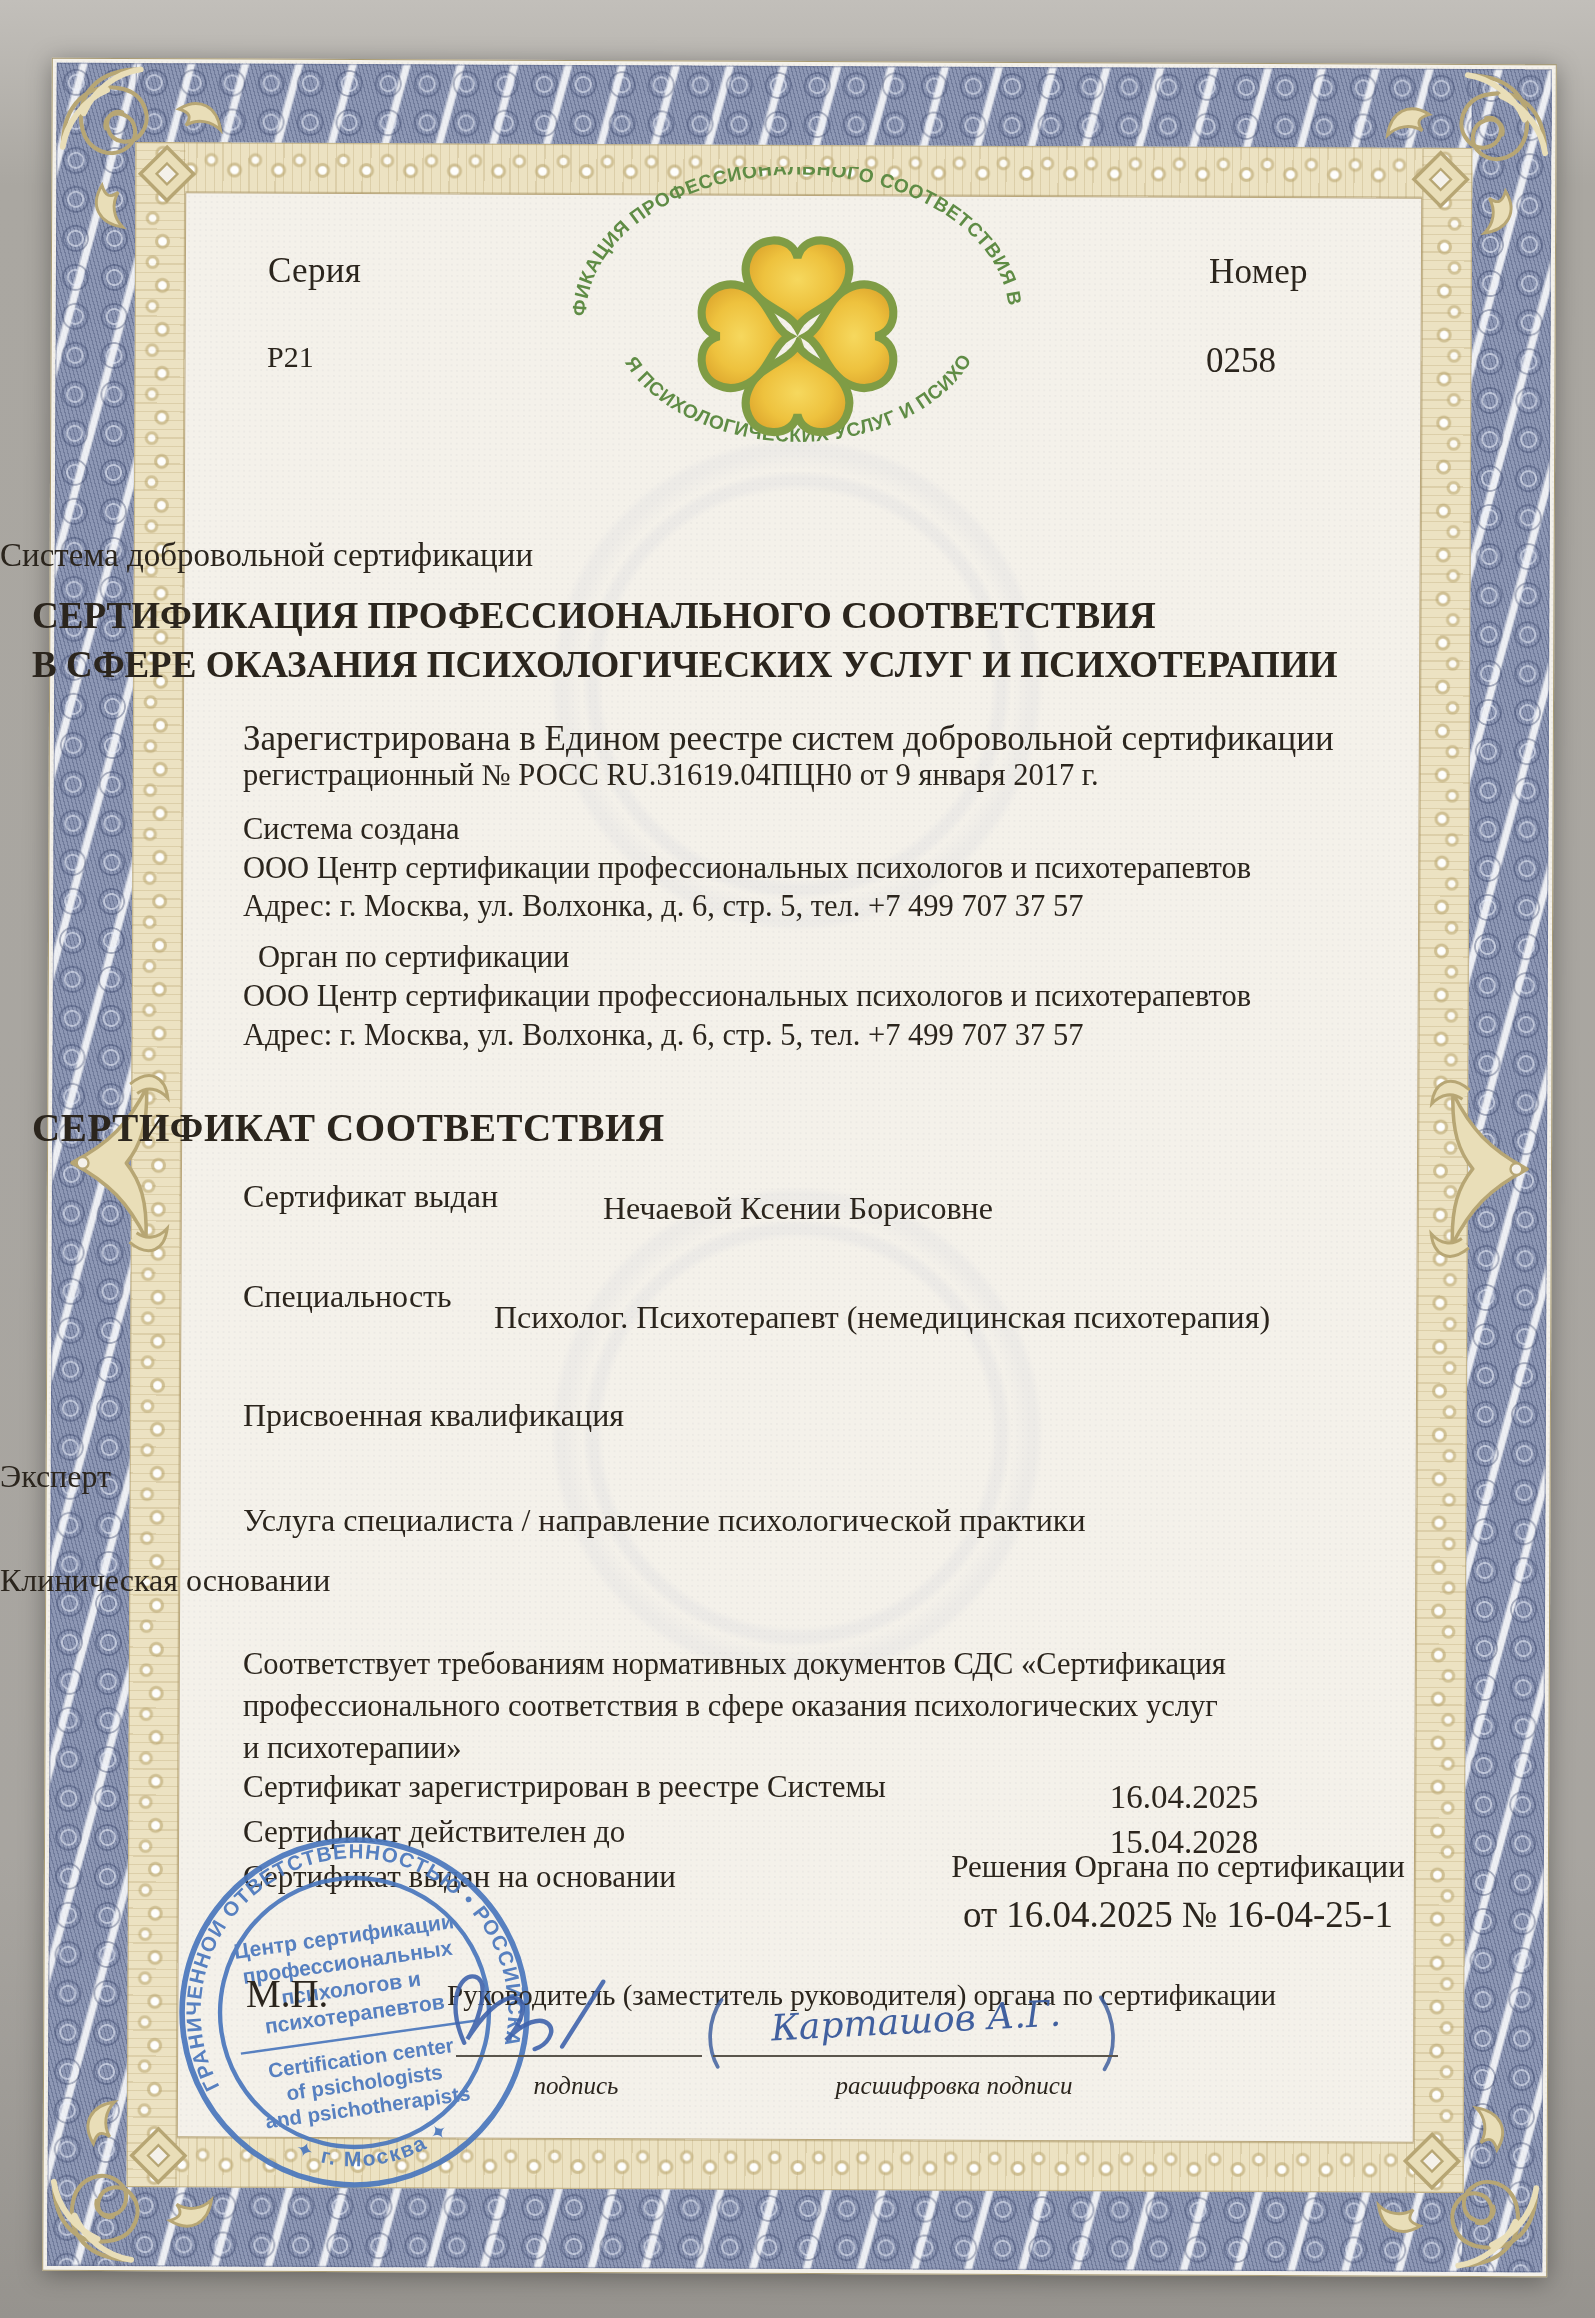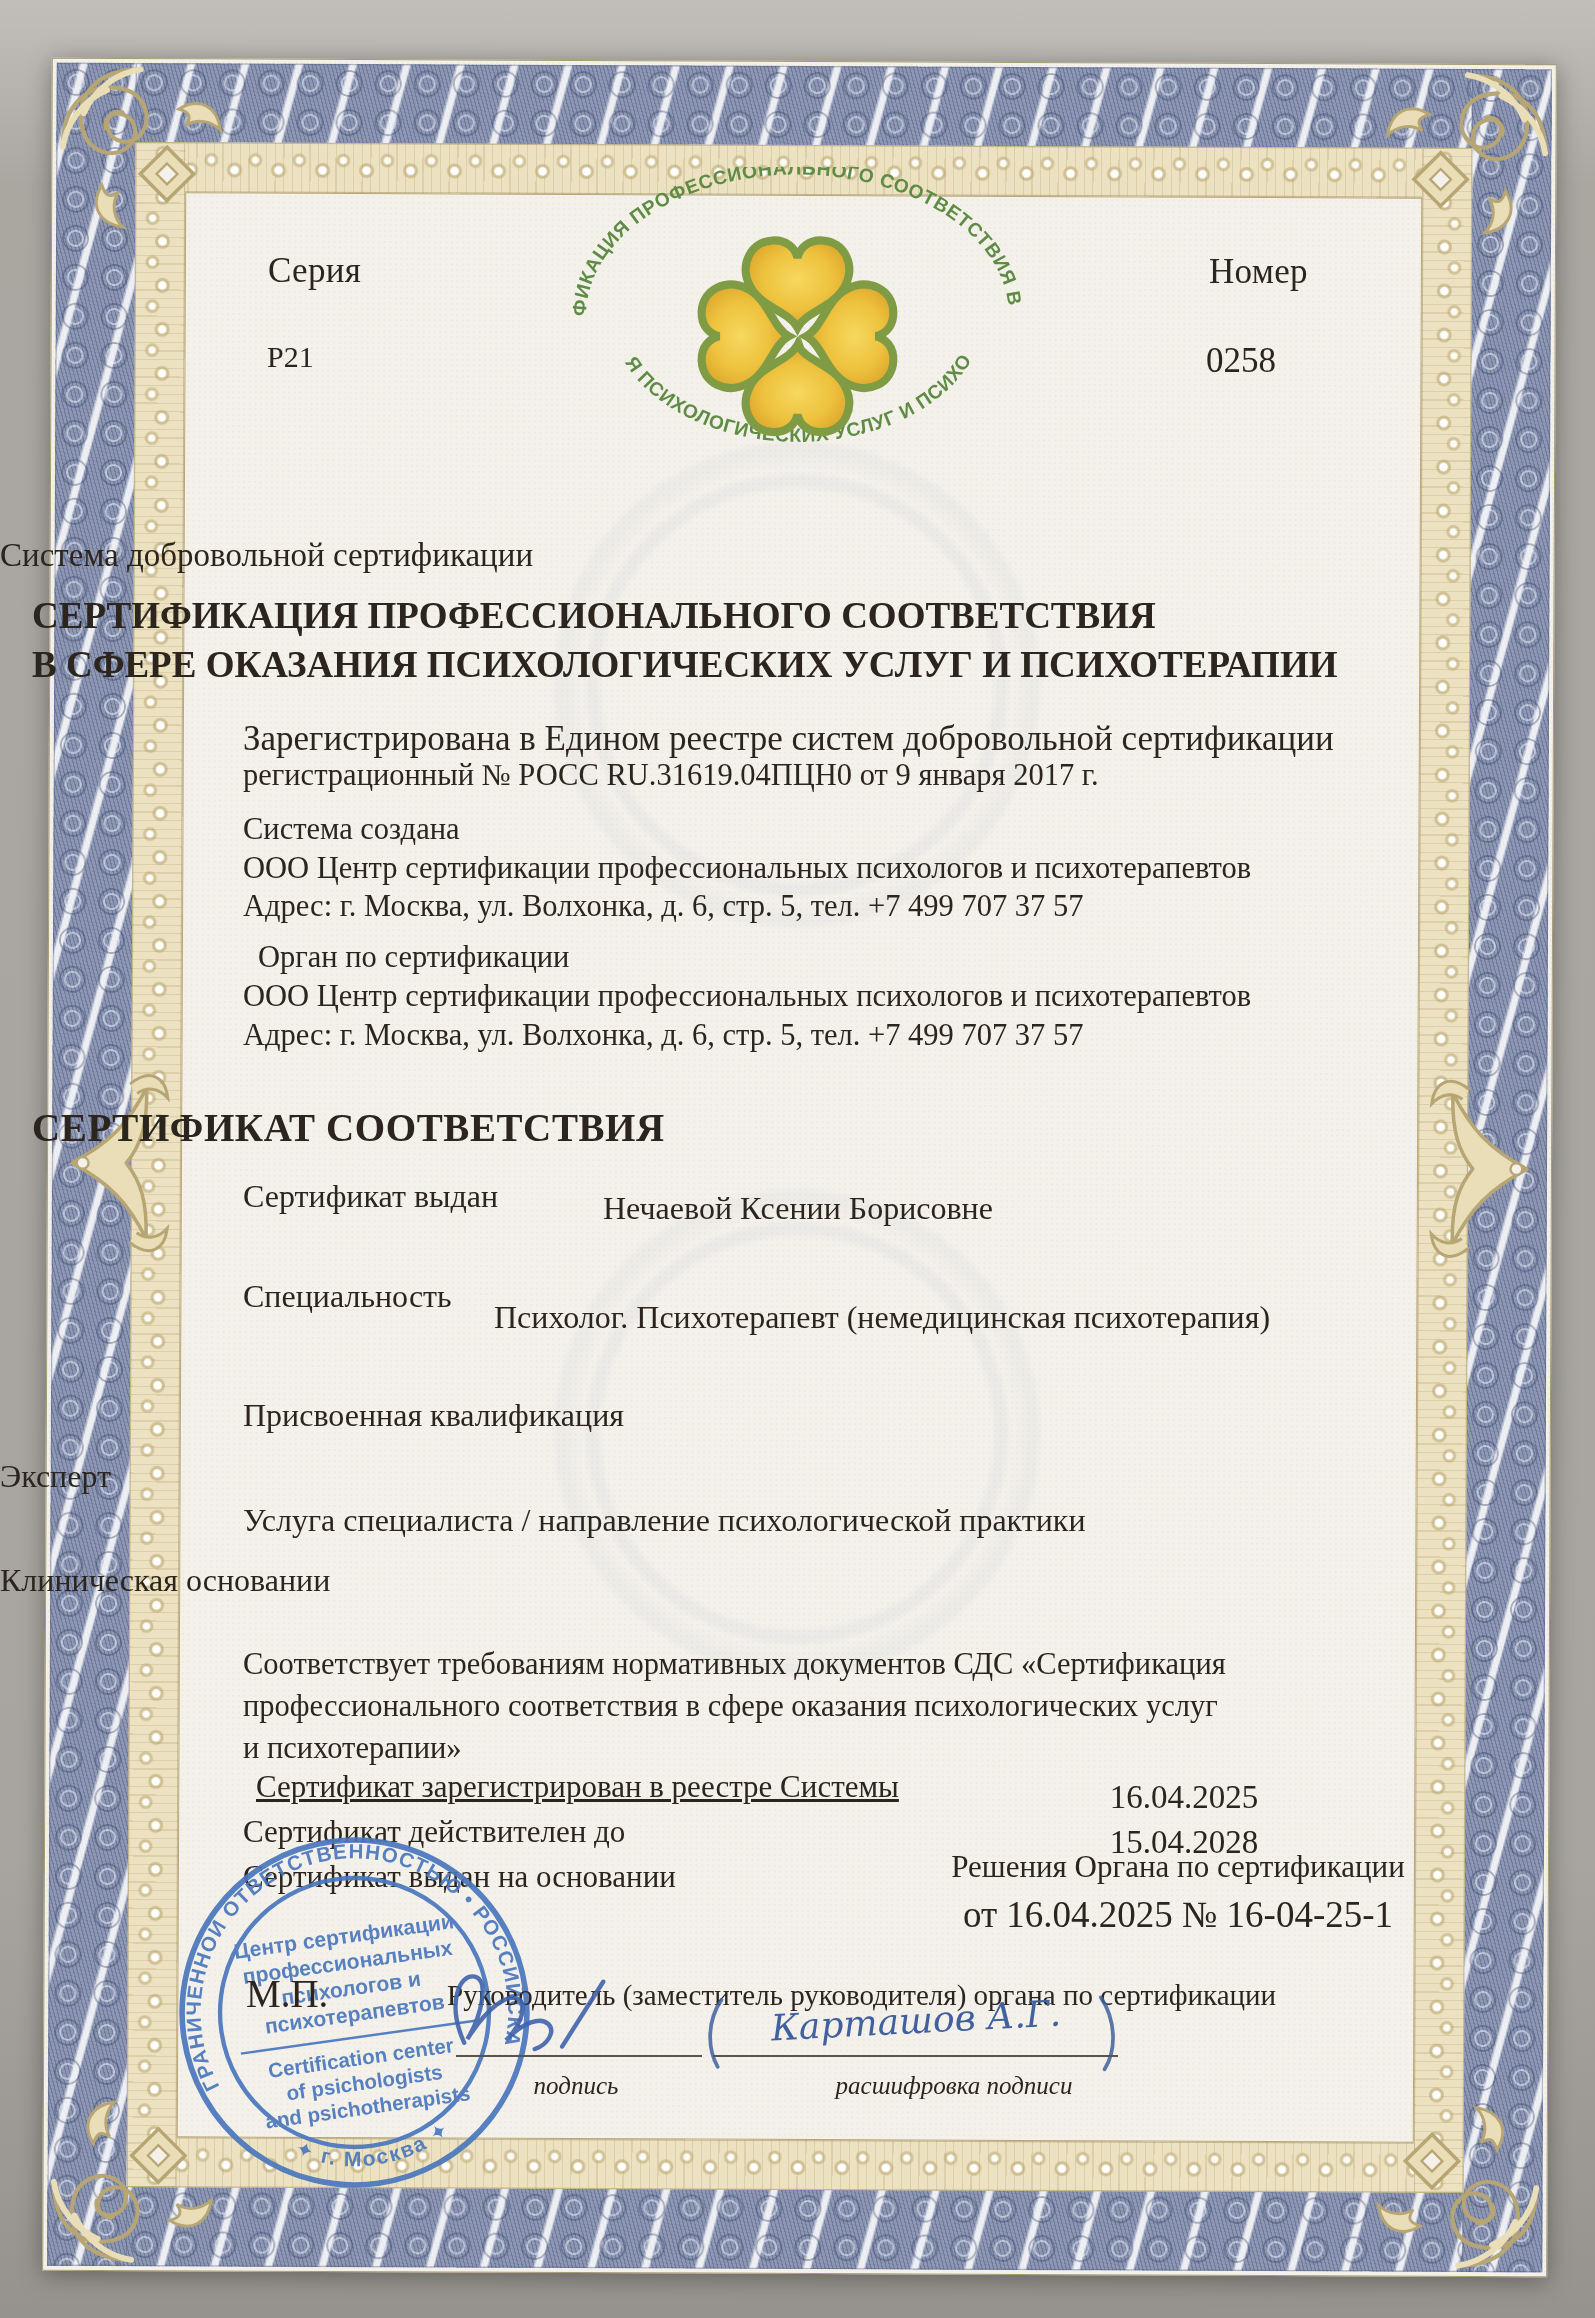--- a/index.html
+++ b/index.html
@@ -190,21 +190,21 @@
 <div class="t" style="left:243px;top:1395px;font-size:32px;">Присвоенная квалификация</div>
 <div class="t c" style="top:1456px;font-size:32px;">Эксперт</div>
 
 <div class="t" style="left:243px;top:1500px;font-size:32px;">Услуга специалиста / направление психологической практики</div>
 <div class="t c" style="top:1560px;font-size:32px;">Клиническая основании</div>
 
 <div class="t" style="left:243px;top:1645px;font-size:30.5px;">Соответствует требованиям нормативных документов СДС «Сертификация</div>
 <div class="t" style="left:243px;top:1687px;font-size:30.5px;">профессионального соответствия в сфере оказания психологических услуг</div>
 <div class="t" style="left:243px;top:1729px;font-size:30.5px;">и психотерапии»</div>
 
-<div class="t" style="left:256px;top:1768px;font-size:31px;text-decoration:underline;">Сертификат зарегистрирован в реестре Системы</div>
+<div class="t" style="left:243px;top:1768px;font-size:31px;">Сертификат зарегистрирован в реестре Системы</div>
 <div class="t rightcol" style="left:947px;top:1777px;width:474px;font-size:33px;">16.04.2025</div>
 <div class="t" style="left:243px;top:1813px;font-size:31px;">Сертификат действителен до</div>
 <div class="t rightcol" style="left:947px;top:1822px;width:474px;font-size:33px;">15.04.2028</div>
 <div class="t" style="left:243px;top:1858px;font-size:31px;">Сертификат выдан на основании</div>
 <div class="t rightcol" style="left:885px;top:1848px;width:586px;font-size:31px;">Решения Органа по сертификации</div>
 <div class="t rightcol" style="left:885px;top:1892px;width:586px;font-size:37px;">от 16.04.2025 № 16-04-25-1</div>
 
 <svg style="position:absolute;left:174px;top:1832px;transform:rotate(-8deg);opacity:.92;" width="361" height="361" viewBox="0 0 580 580">
   <defs>
     <path id="ringT" d="M 58,374 A 247,247 0 1 1 522,374" fill="none"></path>

